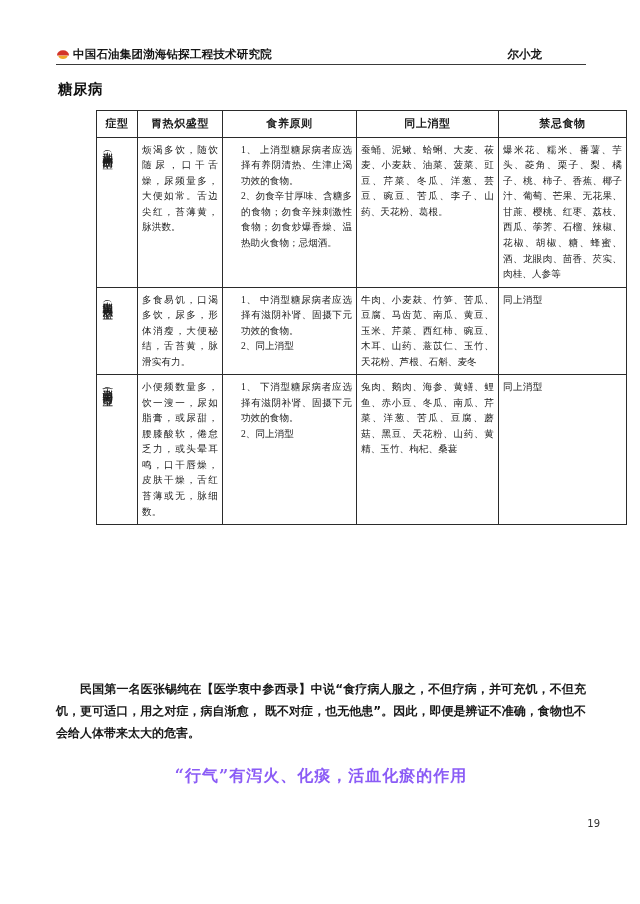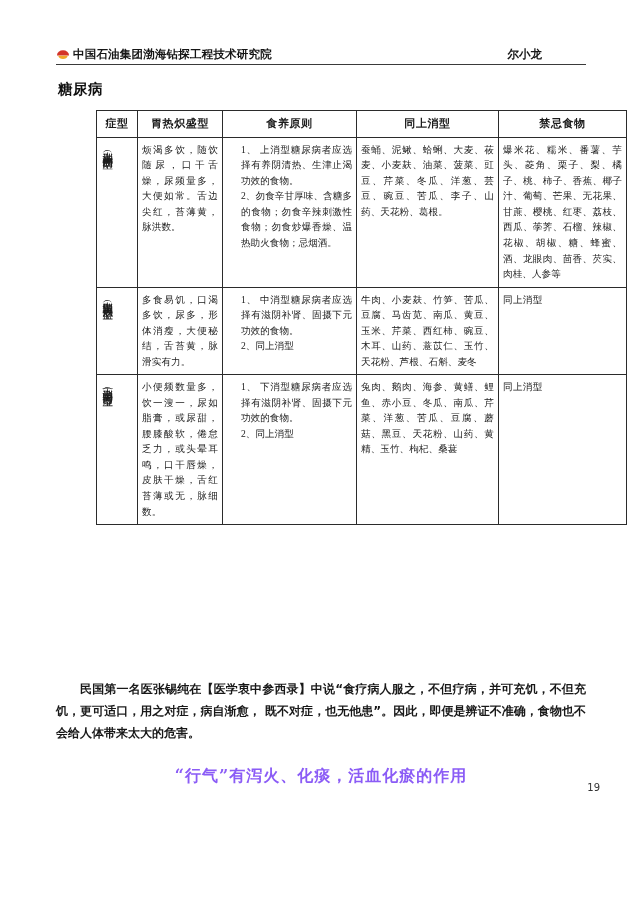--- a/index.html
+++ b/index.html
@@ -178,21 +178,21 @@
     font-weight: 700;
     color: #8b5cf6;
     letter-spacing: 1px;
     font-family: "DejaVu Serif", "Liberation Serif", serif;
   }
 
   
   .page-number {
     position: absolute;
     right: 40px;
-    top: 782px;
+    top: 818px;
     font-size: 10px;
     color: #333;
   }
 </style>
 </head>
 <body>
 
 <div class="page">
 
   <div class="header">

